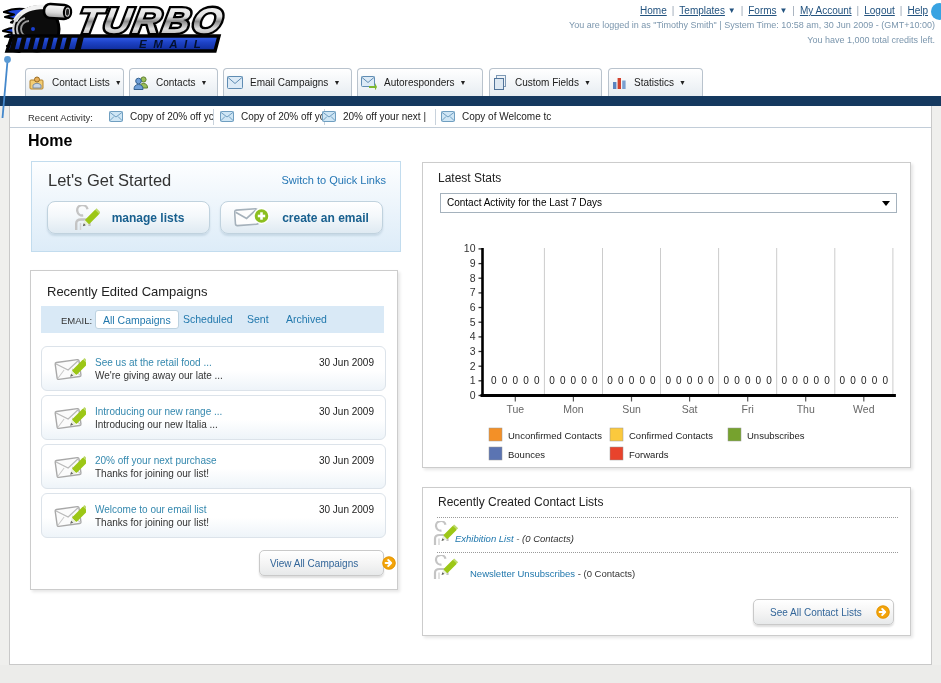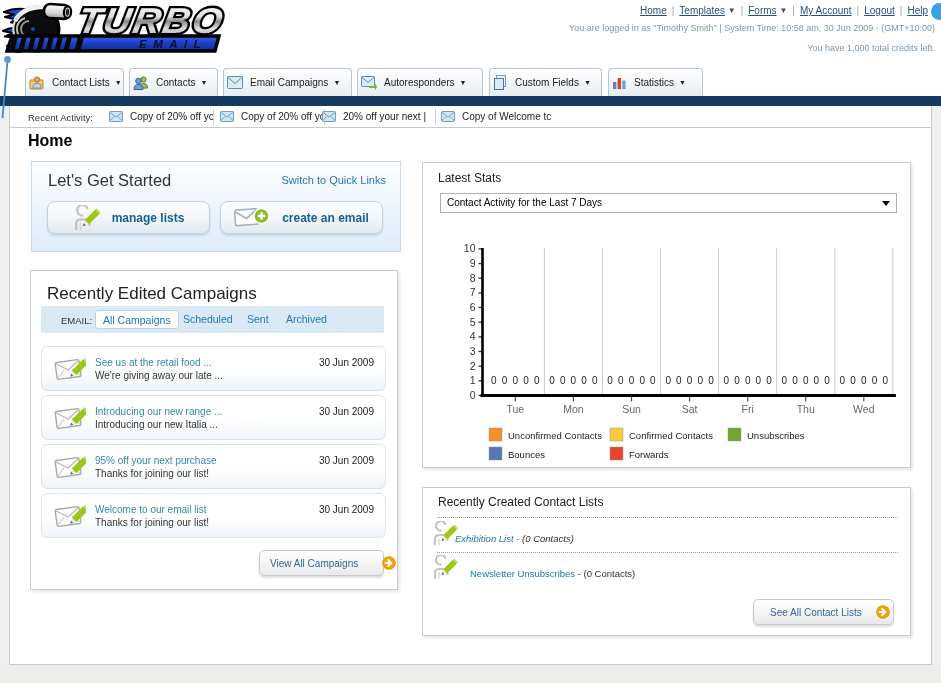--- a/index.html
+++ b/index.html
@@ -5,21 +5,21 @@
 * { margin:0; padding:0; box-sizing:border-box; }
 html,body { width:941px; height:683px; }
 body { font-family:"Liberation Sans",sans-serif; background:#ffffff; position:relative; overflow:hidden; }
 .abs { position:absolute; }
 
 
 #toplinks { position:absolute; top:5px; right:13px; font-size:10px; color:#23537f; white-space:nowrap; }
 #toplinks a { color:#23537f; text-decoration:underline; }
 #toplinks .sep { color:#9aa7b5; margin:0 5px; text-decoration:none; }
 #toplinks .dd { font-size:8px; position:relative; top:-1px; }
-#userinfo { position:absolute; top:18px; right:6px; font-size:9px; color:#7b96ad; text-align:right; line-height:20px; }
+#userinfo { position:absolute; top:18px; right:6px; font-size:9px; color:#7b96ad; text-align:right; line-height:15px; }
 #helpdot { position:fixed; top:3px; left:931px; width:17px; height:17px; border-radius:50%; background:#38a3e2; }
 
 
 .tab { position:absolute; top:68px; height:28px; background:linear-gradient(#ffffff,#f2f5f8 55%,#e7edf2); border:1px solid #b9c3cd; border-bottom:none; border-radius:4px 4px 0 0; font-size:10px; color:#1b1b1b; display:flex; align-items:center; padding:0 4px 0 3px; white-space:nowrap; }
 .tab svg { margin-right:7px; flex:none; }
 .tab .arr { margin-left:5px; font-size:7px; color:#222; }
 #navybar { position:absolute; top:96px; left:0; width:941px; height:10px; background:#15395f; }
 
 
 #activity { position:absolute; top:106px; left:10px; width:921px; height:22px; background:#fff; border-bottom:1px solid #c2cdd8; font-size:11px; color:#333; }
@@ -32,21 +32,21 @@
 
 
 #panel1 { position:absolute; left:31px; top:161px; width:370px; height:91px; background:linear-gradient(#fdfeff,#e6f1fa 70%,#ddecf8); border:1px solid #c2dcee; }
 #panel1 h2 { position:absolute; left:16px; top:9px; font-size:16.5px; font-weight:normal; color:#333; }
 #panel1 .switch { position:absolute; right:14px; top:12px; font-size:11px; color:#2577b5; text-decoration:none; }
 .bigbtn { position:absolute; top:39px; height:33px; background:linear-gradient(#ffffff,#f4f8fb 45%,#dfeaf2); border:1px solid #c0d2de; border-radius:8px; box-shadow:0 2px 2px rgba(120,150,175,0.25); display:flex; align-items:center; justify-content:center; font-size:12px; font-weight:bold; color:#19608f; }
 .bigbtn svg { margin-right:12px; }
 
 
 #panel2 { position:absolute; left:30px; top:270px; width:368px; height:320px; background:#fff; border:1px solid #cccccc; box-shadow:2px 2px 3px rgba(0,0,0,0.10); }
-#panel2 h2 { position:absolute; left:16px; top:13px; font-size:17px; font-weight:normal; color:#222; }
+#panel2 h2 { position:absolute; left:16px; top:13px; font-size:13px; font-weight:normal; color:#222; }
 #showbar { position:absolute; left:10px; top:35px; width:343px; height:27px; background:#d9e9f6; font-size:10.5px; color:#444; }
 #showbar .lbl { position:absolute; left:20px; top:9px; font-size:9.5px; color:#333; }
 #showbar .selbox { position:absolute; left:54px; top:4px; height:19px; line-height:18px; padding:0 7px; background:#fff; border:1px solid #bdd2e0; border-radius:3px; color:#2178ad; }
 #showbar a { position:absolute; top:7px; color:#2178ad; text-decoration:none; }
 .citem { position:absolute; left:10px; width:345px; height:45px; background:linear-gradient(#ffffff 55%,#eef4f9); border:1px solid #dce3ea; border-radius:6px; }
 .citem .ttl { position:absolute; left:53px; top:10px; font-size:10px; color:#3488ae; }
 .citem .sub { position:absolute; left:53px; top:23px; font-size:10px; color:#333; }
 .citem .dt  { position:absolute; right:11px; top:10px; font-size:10px; color:#222; }
 .citem svg.env { position:absolute; left:12px; top:7px; }
 .navbtn { position:absolute; height:26px; background:linear-gradient(#ffffff,#f4f4f4 55%,#e7e9ea); border:1px solid #c9c9c9; border-radius:5px; box-shadow:0 2px 2px rgba(0,0,0,0.13); display:flex; align-items:center; font-size:10px; color:#336699; white-space:nowrap; justify-content:space-between; padding:0 9px; }
@@ -309,21 +309,21 @@
           <path d="M2.5,8 L14,16 L25.5,8" fill="none" stroke="#b8b8b8" stroke-width="1.2"></path>
           <path d="M2.5,23 L10,15.5 M25.5,23 L18,15.5" fill="none" stroke="#c8c8c8" stroke-width="1"></path>
         </g>
       <g transform="rotate(45 25 14)">
           <rect x="21.8" y="5" width="6.4" height="16" rx="1" fill="#9cc716"></rect>
           <path d="M21.8,21 L28.2,21 L25,26.5 Z" fill="#e9eedb"></path>
           <path d="M23.5,23.6 L25,26.5 L26.5,23.6 Z" fill="#666"></path>
           <rect x="21.8" y="3" width="6.4" height="2.2" fill="#bcd96a"></rect>
         </g>
     </svg>
-    <span class="ttl">95% off your next purchase</span>
+    <span class="ttl">20% off your next purchase</span>
     <span class="sub">Thanks for joining our list!</span>
     <span class="dt">30 Jun 2009</span>
   </div>
   <div class="citem" style="top:222px;">
     <svg class="env" width="32" height="30" viewBox="0 0 32 30">
       <g transform="rotate(-8 14 15)">
           <rect x="2" y="7" width="24" height="17" rx="1.5" fill="#fbfbfb" stroke="#a8a8a8" stroke-width="1.4"></rect>
           <path d="M2.5,8 L14,16 L25.5,8" fill="none" stroke="#b8b8b8" stroke-width="1.2"></path>
           <path d="M2.5,23 L10,15.5 M25.5,23 L18,15.5" fill="none" stroke="#c8c8c8" stroke-width="1"></path>
         </g>

